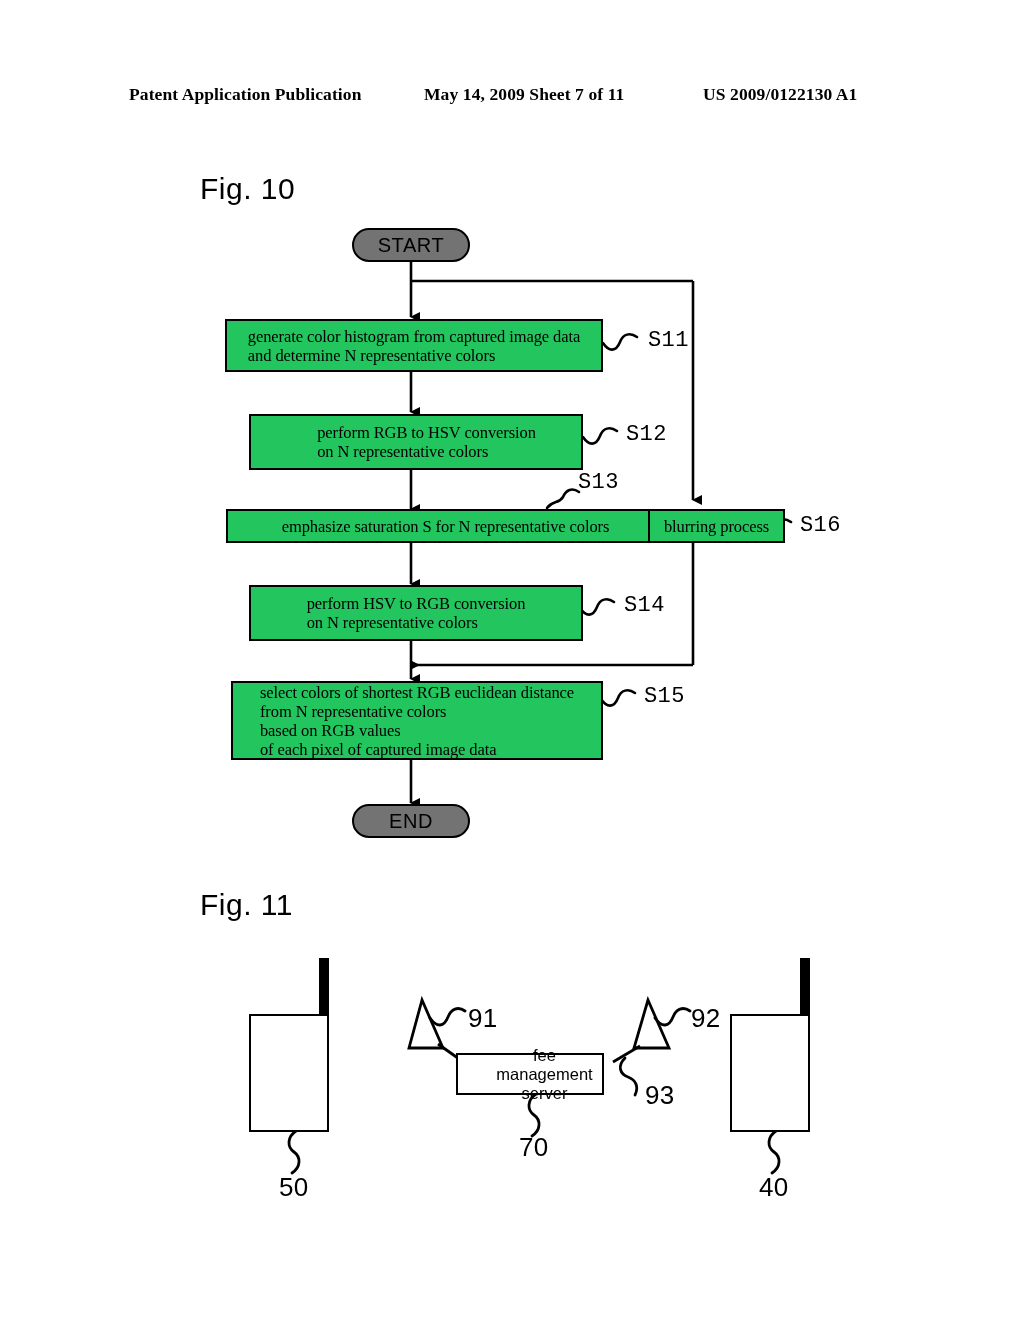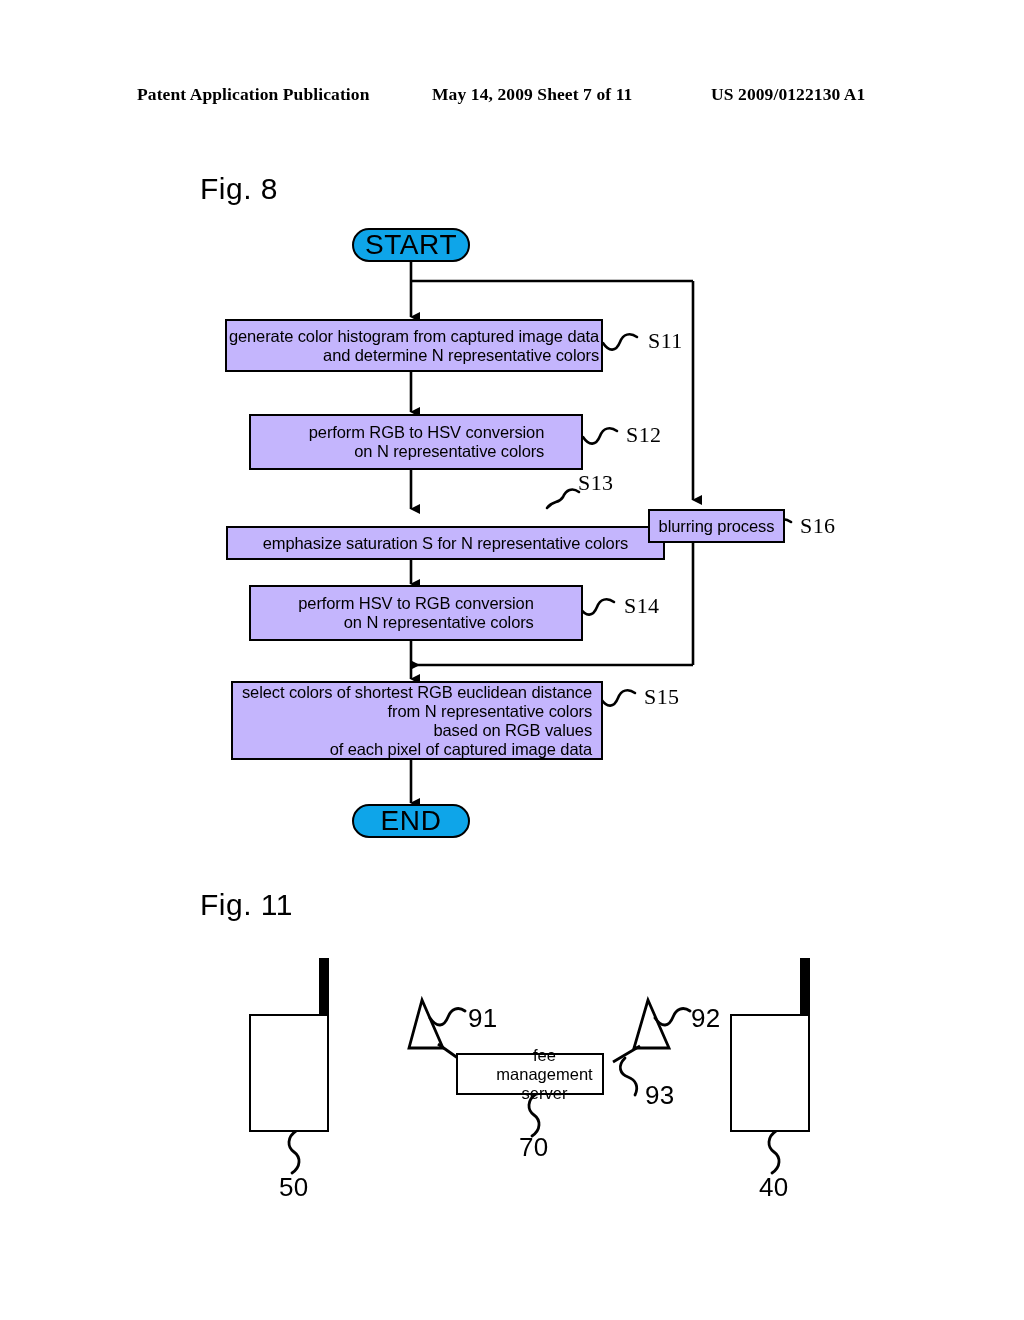--- a/index.html
+++ b/index.html
@@ -12,21 +12,21 @@
     height: 1320px;
     position: relative;
     font-family: "Liberation Sans", sans-serif;
     color: #000000;
     overflow: hidden;
   }
 
   
   #page-header {
     position: absolute;
-    left: 8px;
+    left: 0;
     top: 84px;
     width: 852px;
     height: 24px;
     font-family: "Liberation Serif", serif;
     font-weight: bold;
     font-size: 17.5px;
     letter-spacing: 0.1px;
     white-space: nowrap;
   }
   #page-header .hdr-left   { position: absolute; left: 129px;  top: 0; }
@@ -53,49 +53,49 @@
     width: 1024px;
     height: 1320px;
     pointer-events: none;
   }
 
   
   .flow-box {
     position: absolute;
     box-sizing: border-box;
     border: 2.4px solid #000;
-    background: #c4b5fd;
+    background: #22c55e;
     display: flex;
     align-items: center;
     justify-content: center;
-    text-align: right;
-    font-family: Liberation Sans, sans-serif;
+    text-align: left;
+    font-family: Liberation Serif, serif;
     font-size: 16.5px;
     line-height: 19px;
     letter-spacing: -0.1px;
     white-space: pre-line;
   }
   .terminator {
     position: absolute;
     box-sizing: border-box;
     border: 2.6px solid #000;
-    background: #0ea5e9;
+    background: #737373;
     border-radius: 999px;
     display: flex;
     align-items: center;
     justify-content: center;
     font-family: "Liberation Sans", sans-serif;
-    font-size: 28px;
+    font-size: 20px;
     letter-spacing: 0.6px;
   }
 
   
   .step-label {
     position: absolute;
-    font-family: Liberation Serif, serif;
+    font-family: Liberation Mono, monospace;
     font-size: 22px;
     letter-spacing: 0.4px;
     white-space: nowrap;
   }
 
   
   .ref-label {
     position: absolute;
     font-family: "Liberation Sans", sans-serif;
     font-size: 26px;
@@ -134,21 +134,21 @@
 </style>
 </head>
 <body>
 
 <div id="page-header">
   <span class="hdr-left">Patent Application Publication</span>
   <span class="hdr-mid">May 14, 2009  Sheet 7 of 11</span>
   <span class="hdr-right">US 2009/0122130 A1</span>
 </div>
 
-<div class="fig-caption" id="fig10-caption">Fig. 8</div>
+<div class="fig-caption" id="fig10-caption">Fig. 10</div>
 
 <svg class="canvas" id="fig10-lines" viewBox="0 0 1024 1320" xmlns="http://www.w3.org/2000/svg">
   <defs>
     <marker id="arrowDown" markerWidth="14" markerHeight="14" refX="5" refY="9" orient="auto" markerUnits="userSpaceOnUse">
       <path d="M0,0 L10,0 L5,10 z" fill="#000"></path>
     </marker>
     <marker id="arrowLeftM" markerWidth="14" markerHeight="14" refX="9" refY="5" orient="auto" markerUnits="userSpaceOnUse">
       <path d="M10,0 L10,10 L0,5 z" fill="#000"></path>
     </marker>
   </defs>
@@ -196,21 +196,21 @@
 </svg>
 
 <div class="terminator" id="node-start" style="left:352px; top:228px; width:118px; height:34px;">START</div>
 
 <div class="flow-box" id="node-s11" style="left:225px; top:319px; width:378px; height:53px;">generate color histogram from captured image data
 and determine N representative colors</div>
 
 <div class="flow-box" id="node-s12" style="left:249px; top:414px; width:334px; height:56px;padding-left:21px;">perform RGB to HSV conversion
 on N representative colors</div>
 
-<div class="flow-box" id="node-s13" style="left:226px; top:526px; width:439px; height:34px;">emphasize saturation S for N representative colors</div>
+<div class="flow-box" id="node-s13" style="left:226px; top:509px; width:439px; height:34px;">emphasize saturation S for N representative colors</div>
 
 <div class="flow-box" id="node-s16" style="left:648px; top:509px; width:137px; height:34px;">blurring process</div>
 
 <div class="flow-box" id="node-s14" style="left:249px; top:585px; width:334px; height:56px;">perform HSV to RGB conversion
 on N representative colors</div>
 
 <div class="flow-box" id="node-s15" style="left:231px; top:681px; width:372px; height:79px;">select colors of shortest RGB euclidean distance
 from N representative colors
 based on RGB values
 of each pixel of captured image data</div>

